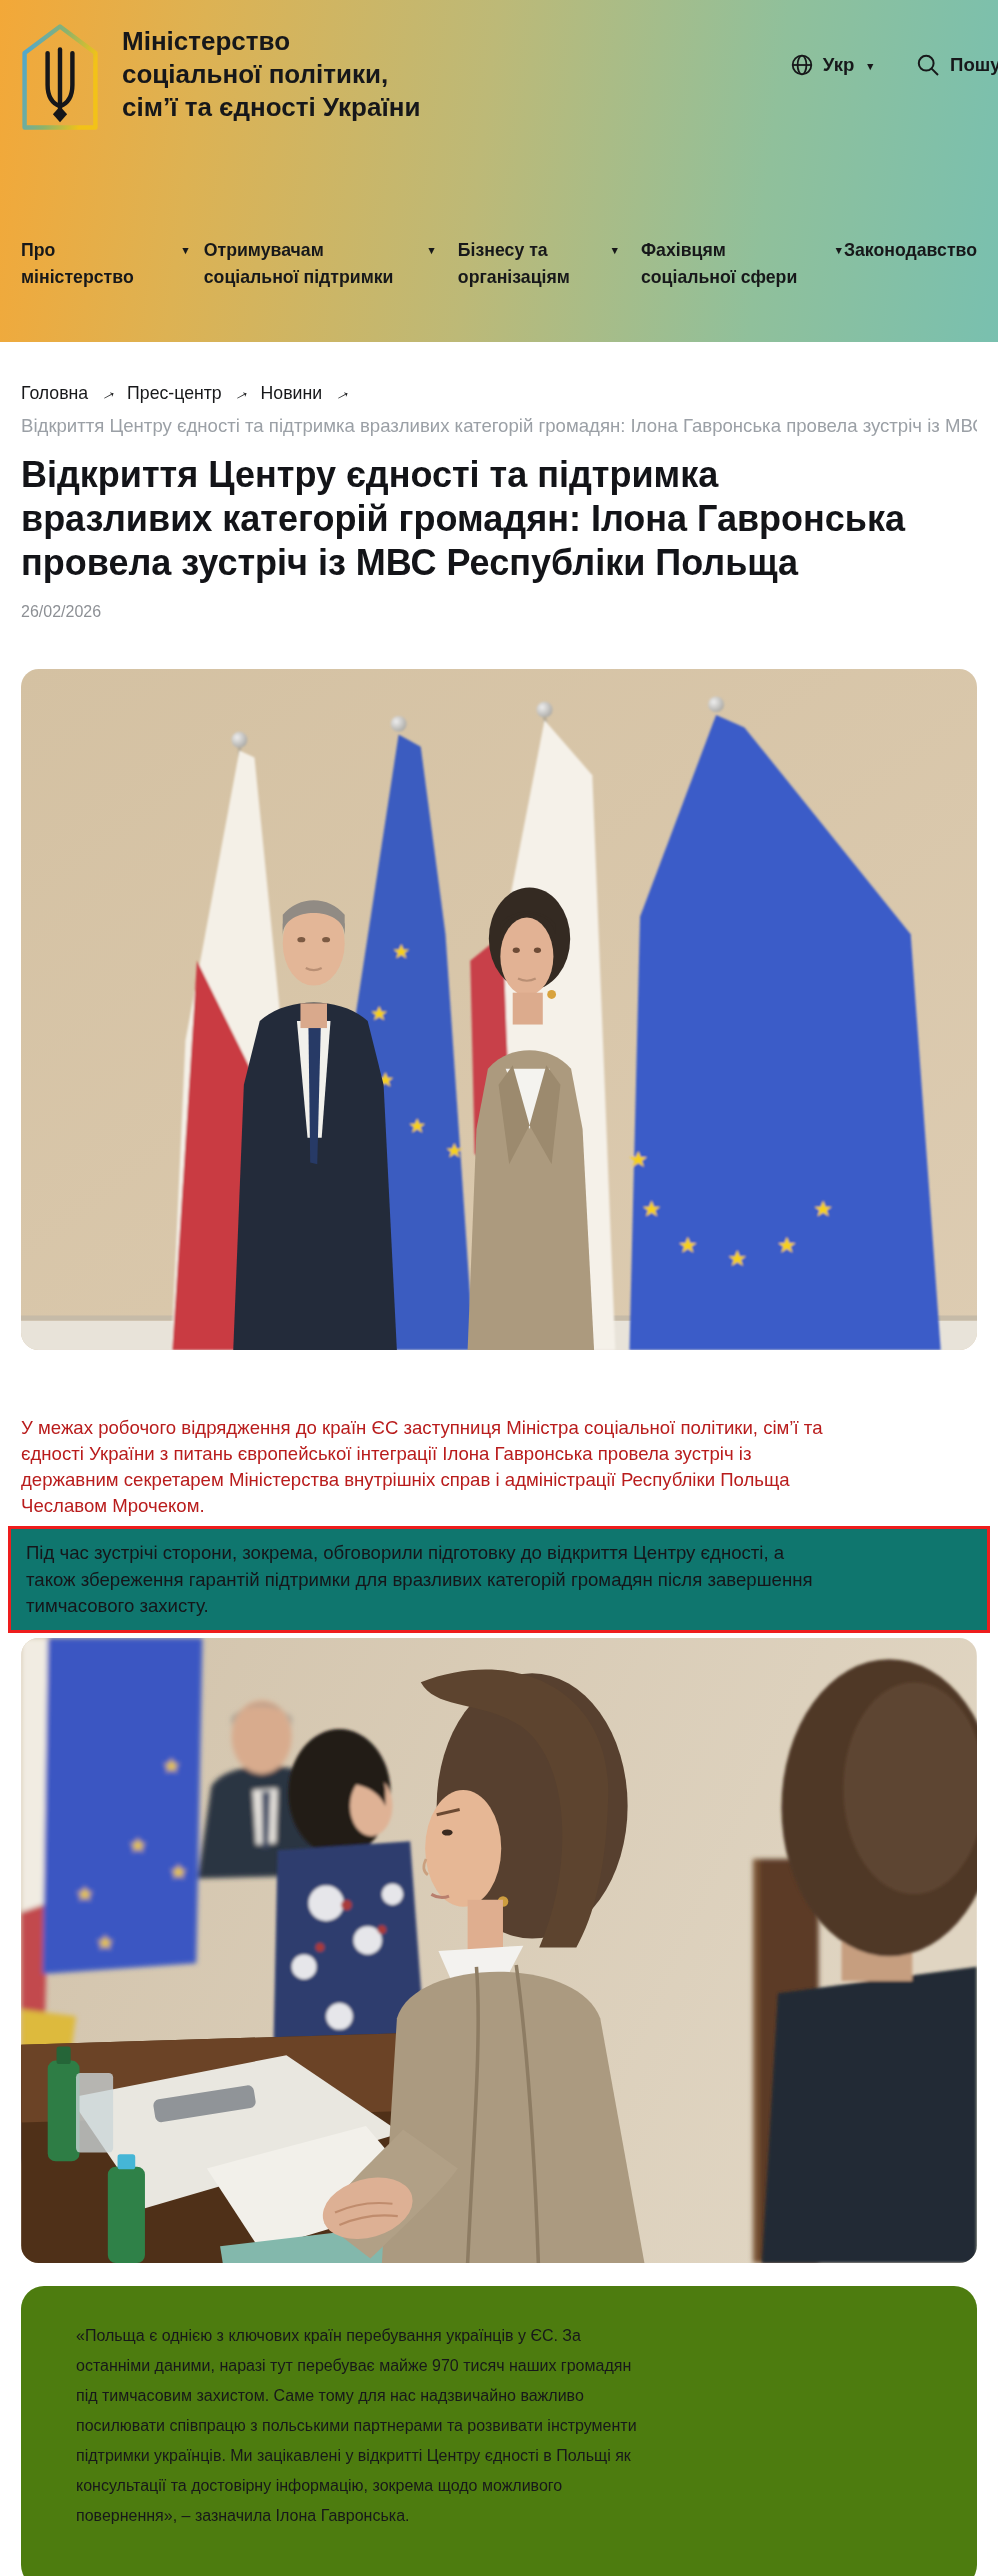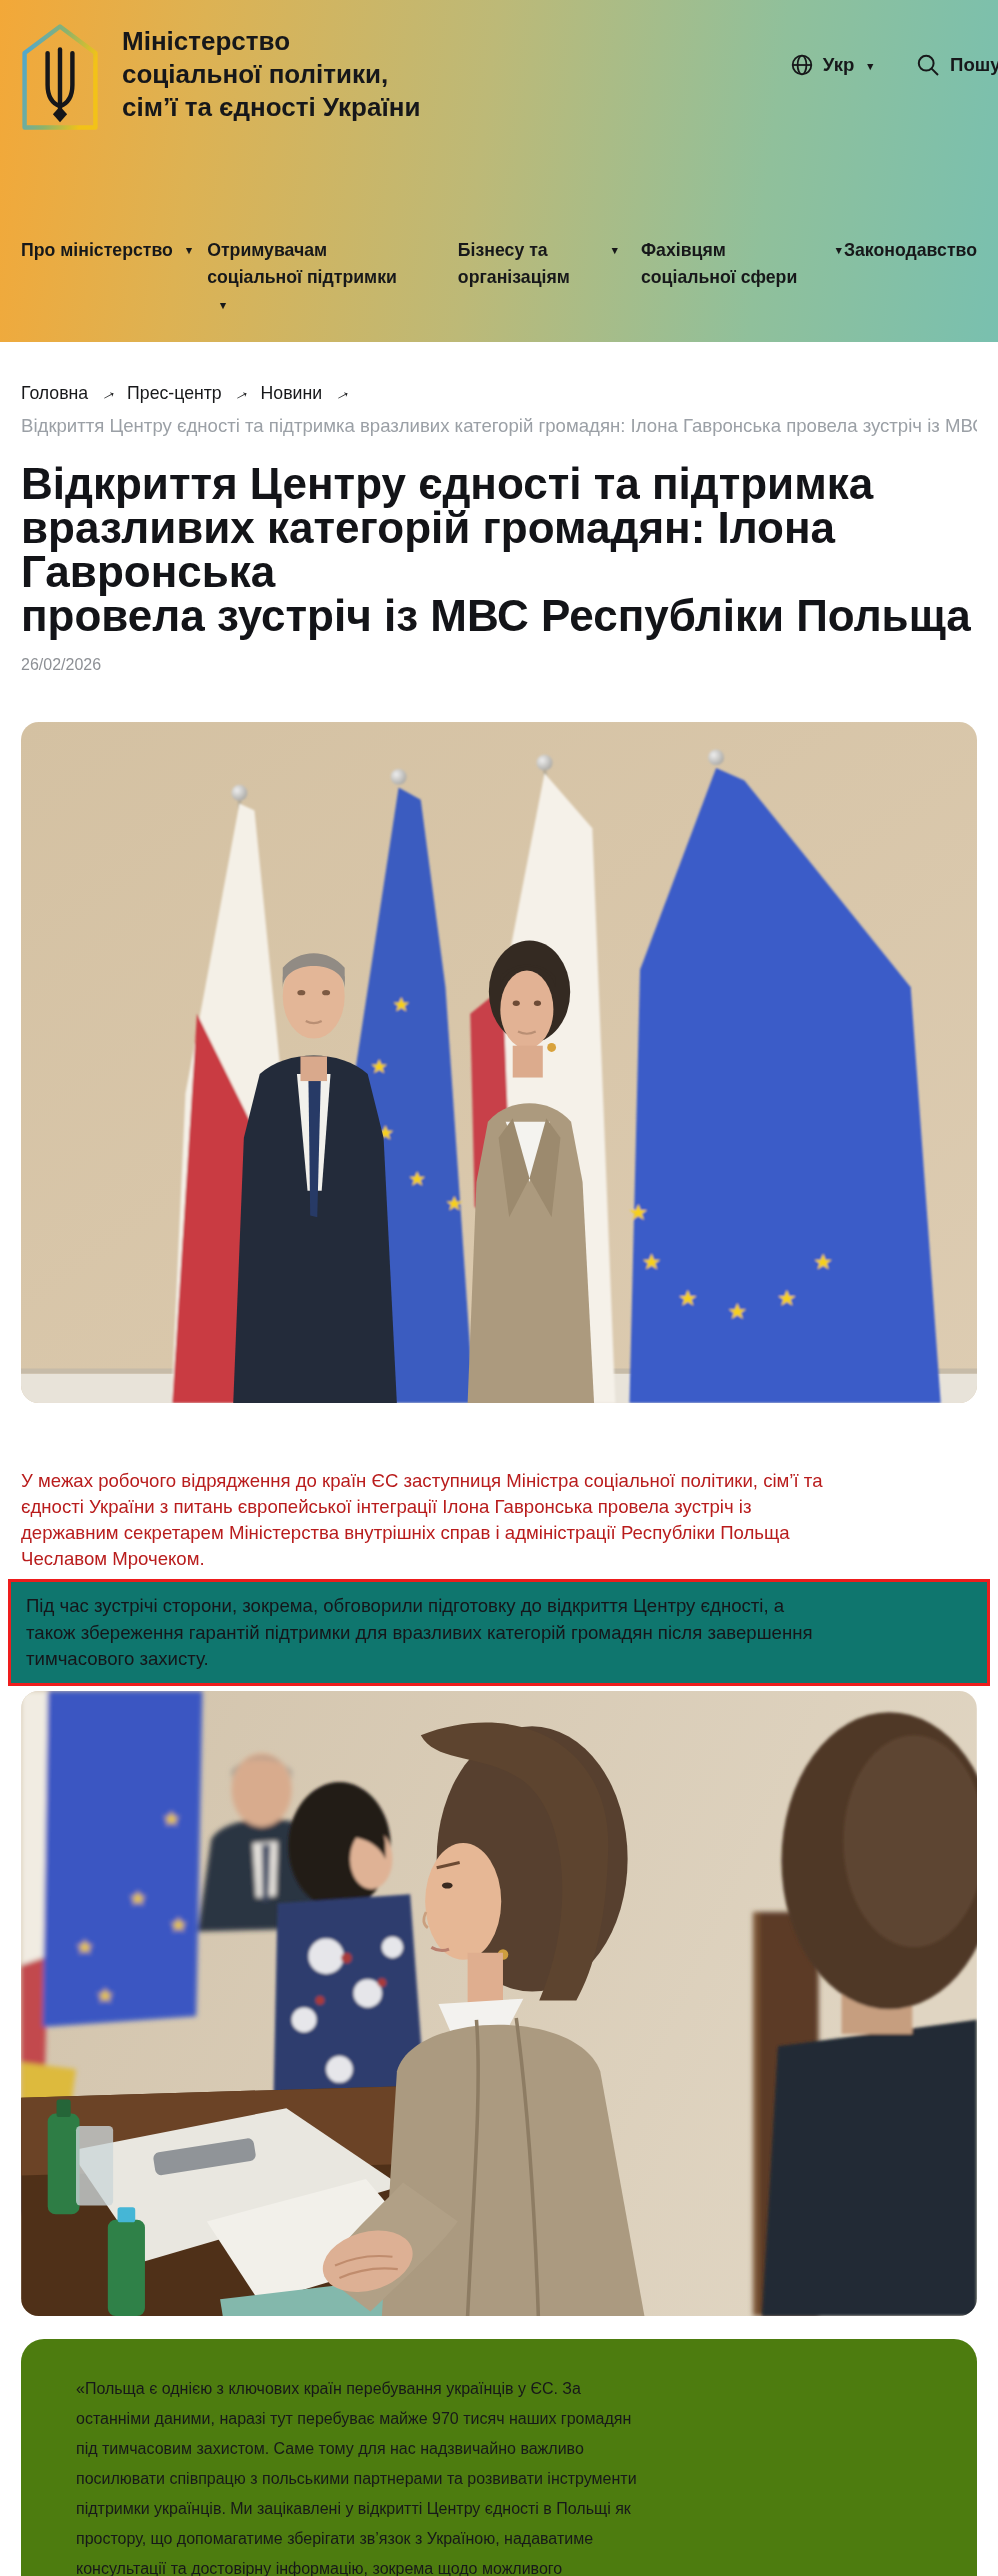--- a/index.html
+++ b/index.html
@@ -21,31 +21,31 @@
   .lang .txt { margin-left:8.8px; }
   .lang .caret { font-size:10.6px; margin-left:10.6px; transform:translateY(0.9px); }
   .search { margin-left:41px; }
   .search .txt { margin-left:9.7px; }
   .icon24 { width:24px; height:24px; display:block; }
   
   .nav { display:flex; padding:0 21px; margin-top:106px; font-size:17.7px; font-weight:600; color:#17181a; }
   .nav-item { display:flex; justify-content:space-between; align-items:flex-start; line-height:27.4px; cursor:pointer; }
   .nav-item .caret { font-size:10.6px; line-height:27.4px; margin-left:10.6px; }
   .ni1 { width:196px; margin-right:13px; }
-  .ni2 { width:260px; margin-right:21px;flex-direction:column; } .ni2 .lbl { width:212px; }
+  .ni2 { width:260px; margin-right:21px; } .ni2 .lbl { width:212px; }
   .ni3 { width:173px; margin-right:21px; } .ni3 .lbl { width:141px; }
   .ni4 { width:203px; } .ni4 .lbl { width:186px; }
   .ni5 { flex:1 0 auto; white-space:nowrap; }
   
   .breadcrumb { margin:42px 21px 0; display:flex; align-items:center; font-size:17.7px; line-height:19.5px; color:#17181a; }
   .breadcrumb .bc-link { cursor:pointer; }
   .breadcrumb .arrow { display:inline-block; transform:rotate(-28deg); margin:0 10.6px; font-size:17.7px; color:#17181a; }
   .teaser { margin:10.6px 21px 0; width:956px; font-size:18.6px; line-height:23px; color:#9ba0a6; white-space:nowrap; overflow:hidden; }
   
-  .title { margin:25px 21px 0; font-size:44px; line-height:44px; font-weight:bold; color:#131418; }
+  .title { margin:16px 21px 0; font-size:36px; line-height:44px; font-weight:bold; color:#131418; }
   .date { margin:17.7px 21px 0; font-size:16px; line-height:17.7px; color:#8d9095; }
   
   .figure { margin:0 21px; width:956px; border-radius:17.7px; overflow:hidden; line-height:0; }
   .fig1 { margin-top:49px; height:681px; }
   .fig2 { margin-top:5.3px; height:625px; }
   
   .para { margin:65px 21px 0; font-size:18.6px; line-height:26px; color:#b91c1c; }
   .red-box {
     margin:7px 8px 0; border:3.5px solid #ee1d1d; background:#0f766e;
     padding:10.6px 17.7px 10.6px 15px; font-size:18.6px; line-height:26.5px; color:#15161a;
@@ -351,17 +351,16 @@
     </g>
   </svg>
 </div>
 
 <div class="quote">
   <div>«Польща є однією з ключових країн перебування українців у ЄС. За</div>
   <div>останніми даними, наразі тут перебуває майже 970 тисяч наших громадян</div>
   <div>під тимчасовим захистом. Саме тому для нас надзвичайно важливо</div>
   <div>посилювати співпрацю з польськими партнерами та розвивати інструменти</div>
   <div>підтримки українців. Ми зацікавлені у відкритті Центру єдності в Польщі як</div>
-  <div>простору, що допомагатиме зберігати зв’язок з Україною, надаватиме</div>
   <div>консультації та достовірну інформацію, зокрема щодо можливого</div>
   <div>повернення», – зазначила Ілона Гавронська.</div>
 </div>
 
 
 </body></html>

